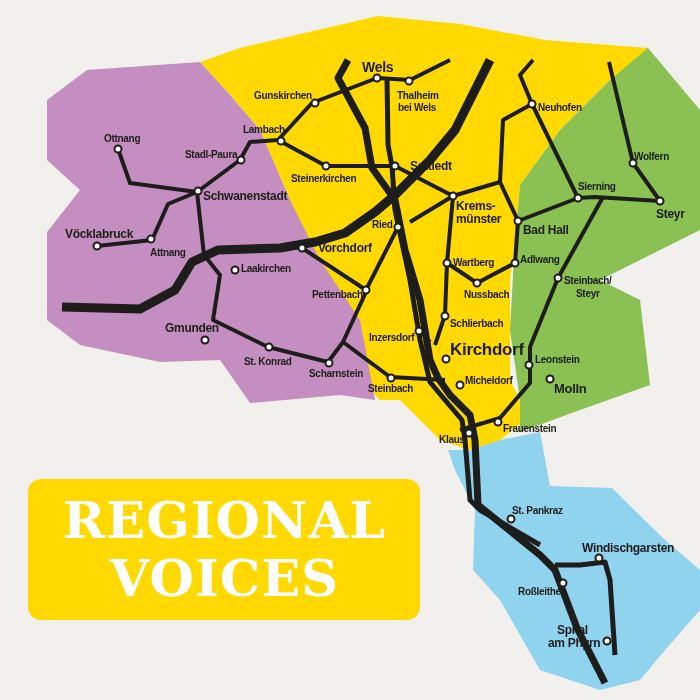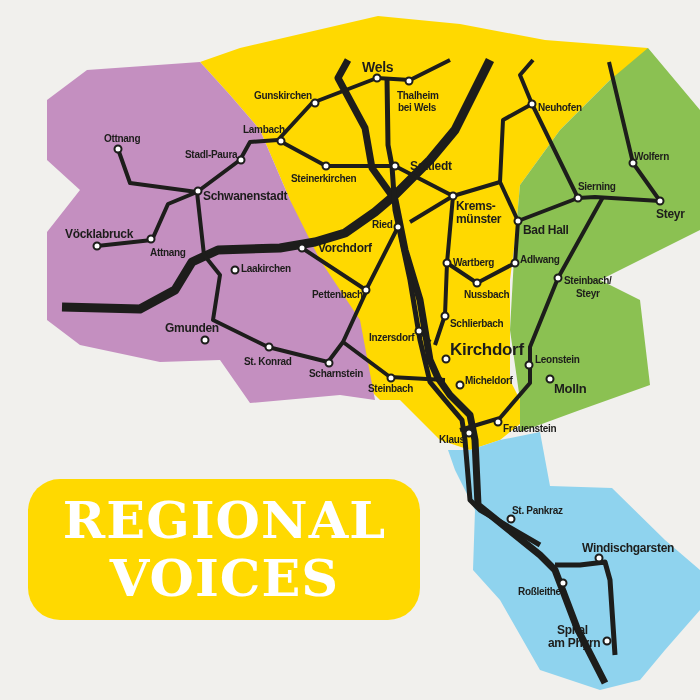--- a/index.html
+++ b/index.html
@@ -13,21 +13,21 @@
     .lbl {
       font-family: "Liberation Sans", "DejaVu Sans", sans-serif;
       fill: #1d1d1b;
       font-weight: bold;
       letter-spacing: -0.3px;
     }
     .station { fill: #ffffff; stroke: #1d1d1b; stroke-width: 2; cursor: pointer; }
     .route { fill: none; stroke: #1d1d1b; stroke-linejoin: round; stroke-linecap: butt; }
     .title-box {
       position: absolute; left: 28px; top: 479px; width: 392px; height: 141px;
-      background: #ffd900; border-radius: 32px;
+      background: #ffd900; border-radius: 13px;
       display: flex; flex-direction: column; align-items: center; justify-content: center;
     }
     .title-line {
       color: #ffffff;
       font-family: "DejaVu Serif", "Liberation Serif", serif;
       font-weight: bold;
       font-size: 50px;
       line-height: 58px;
       letter-spacing: 1px;
       transform: scaleX(1.02);

